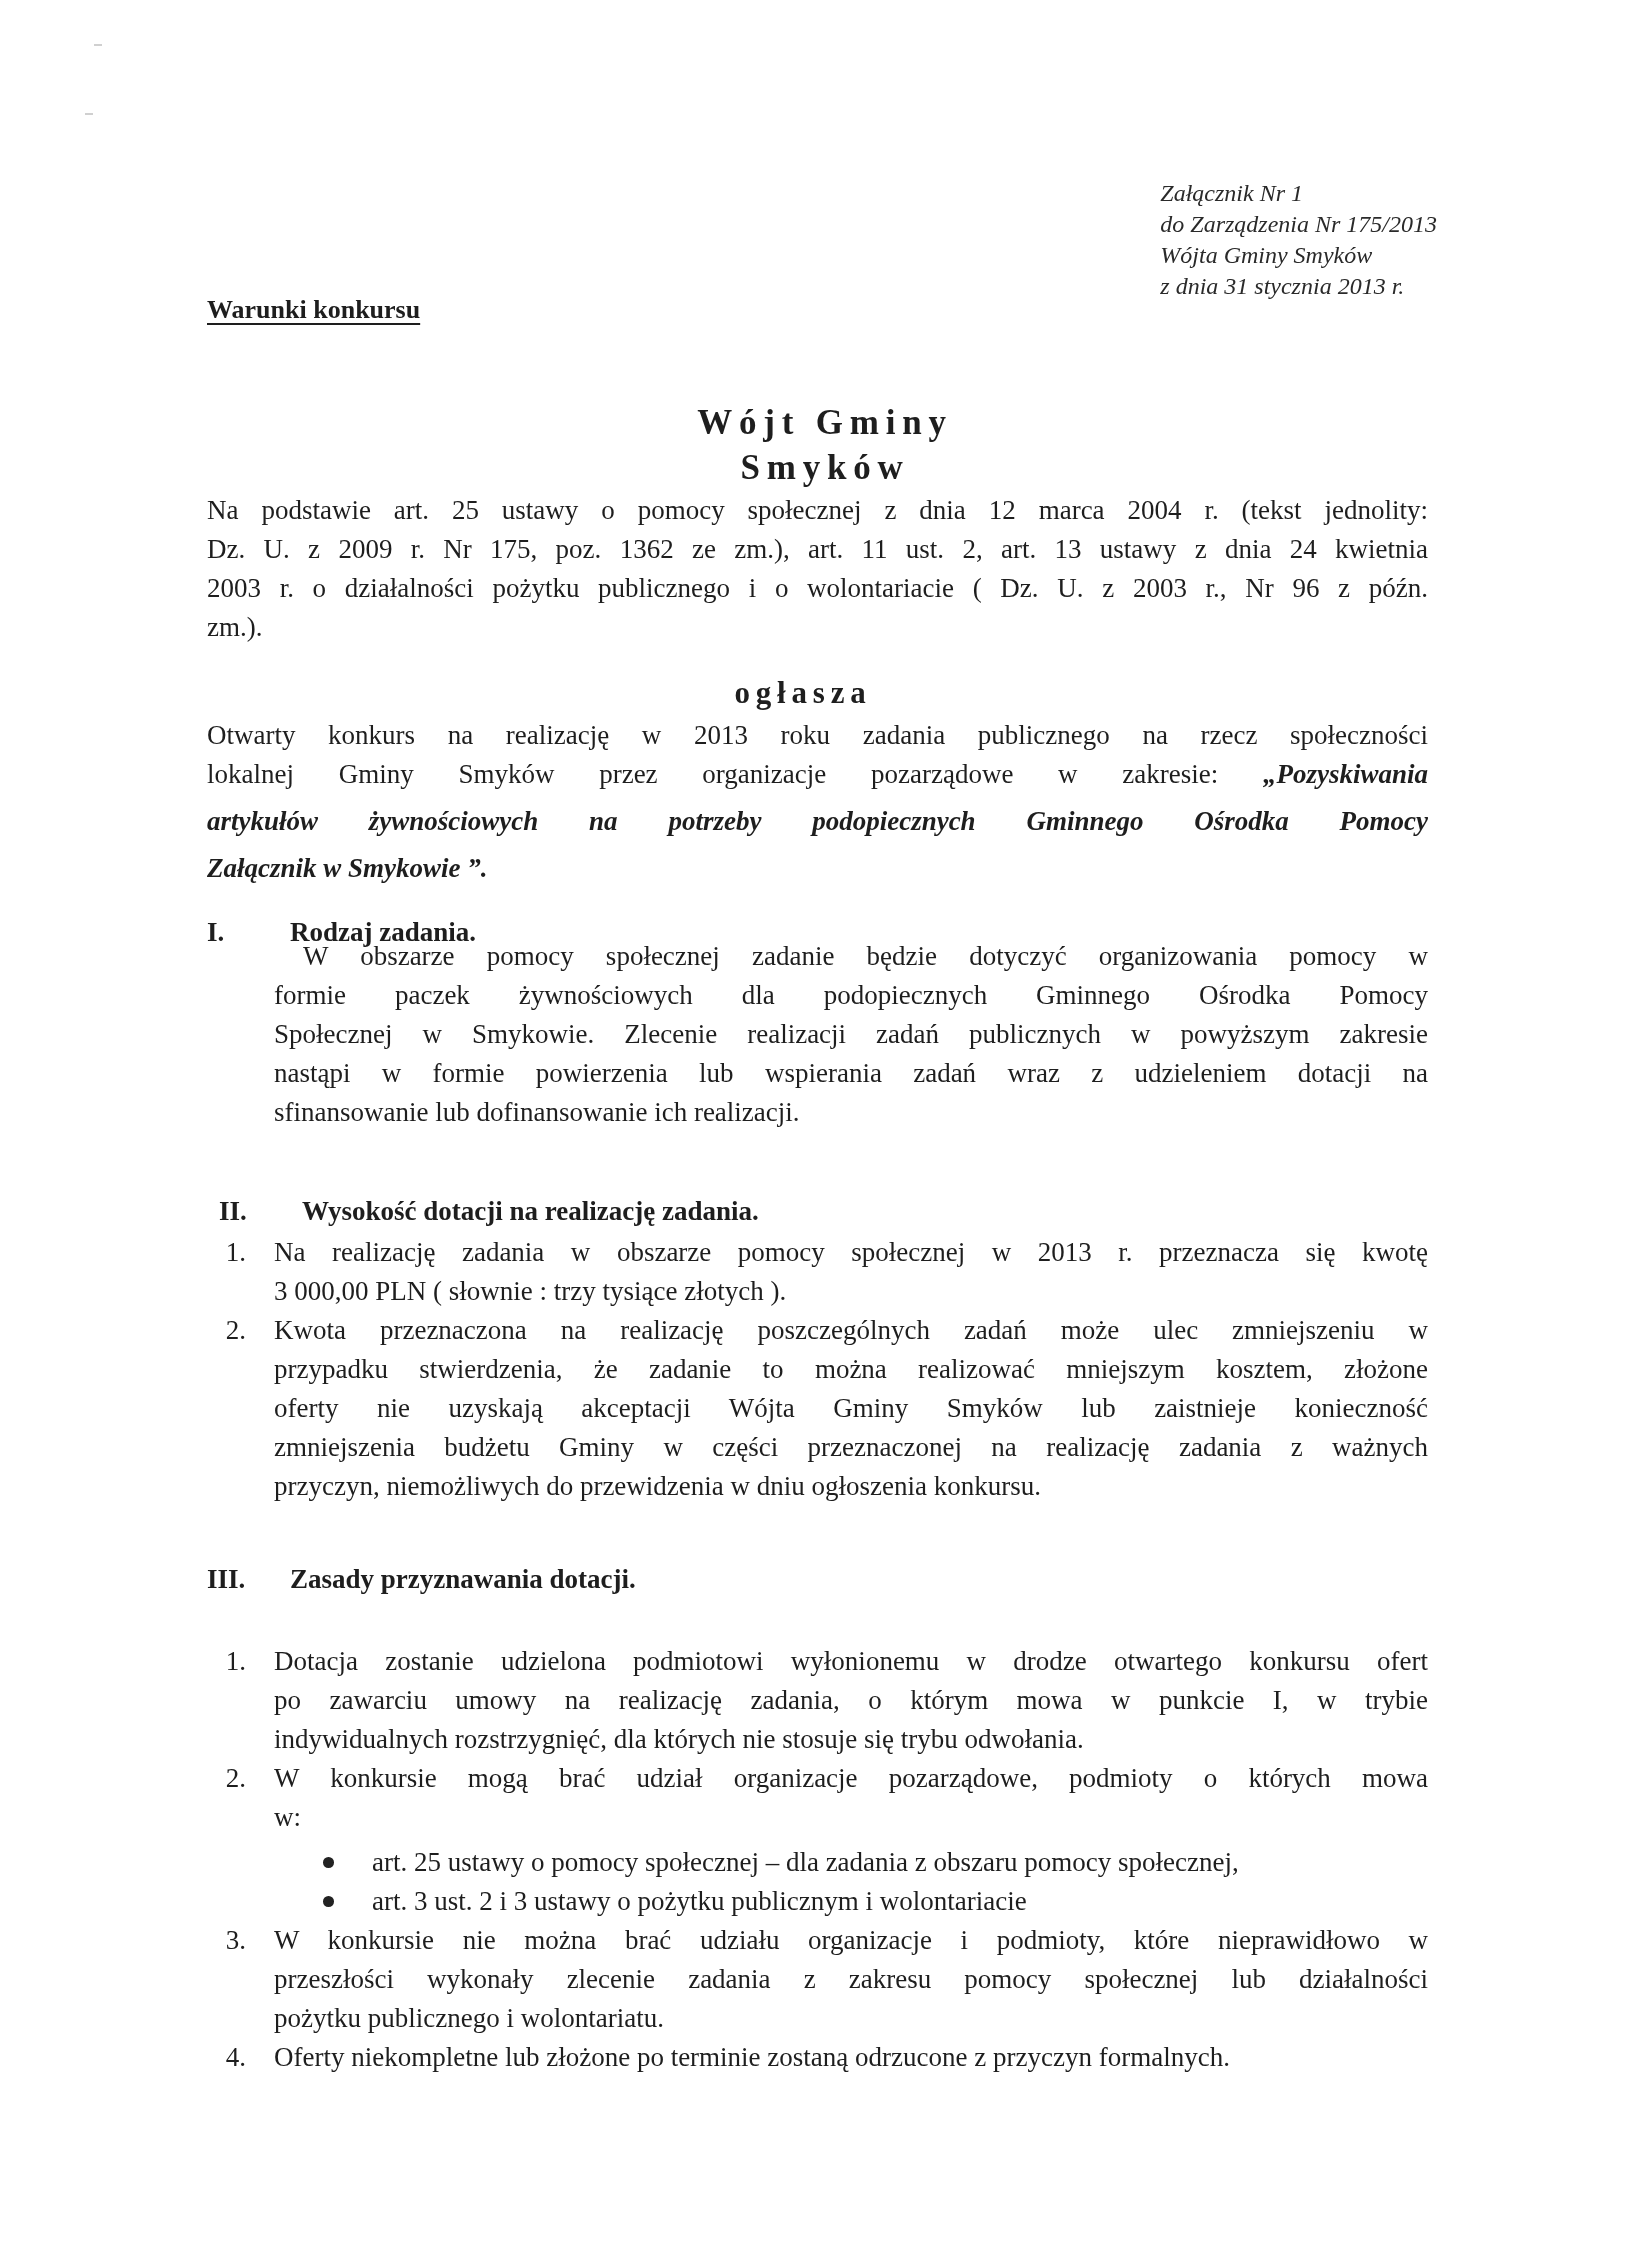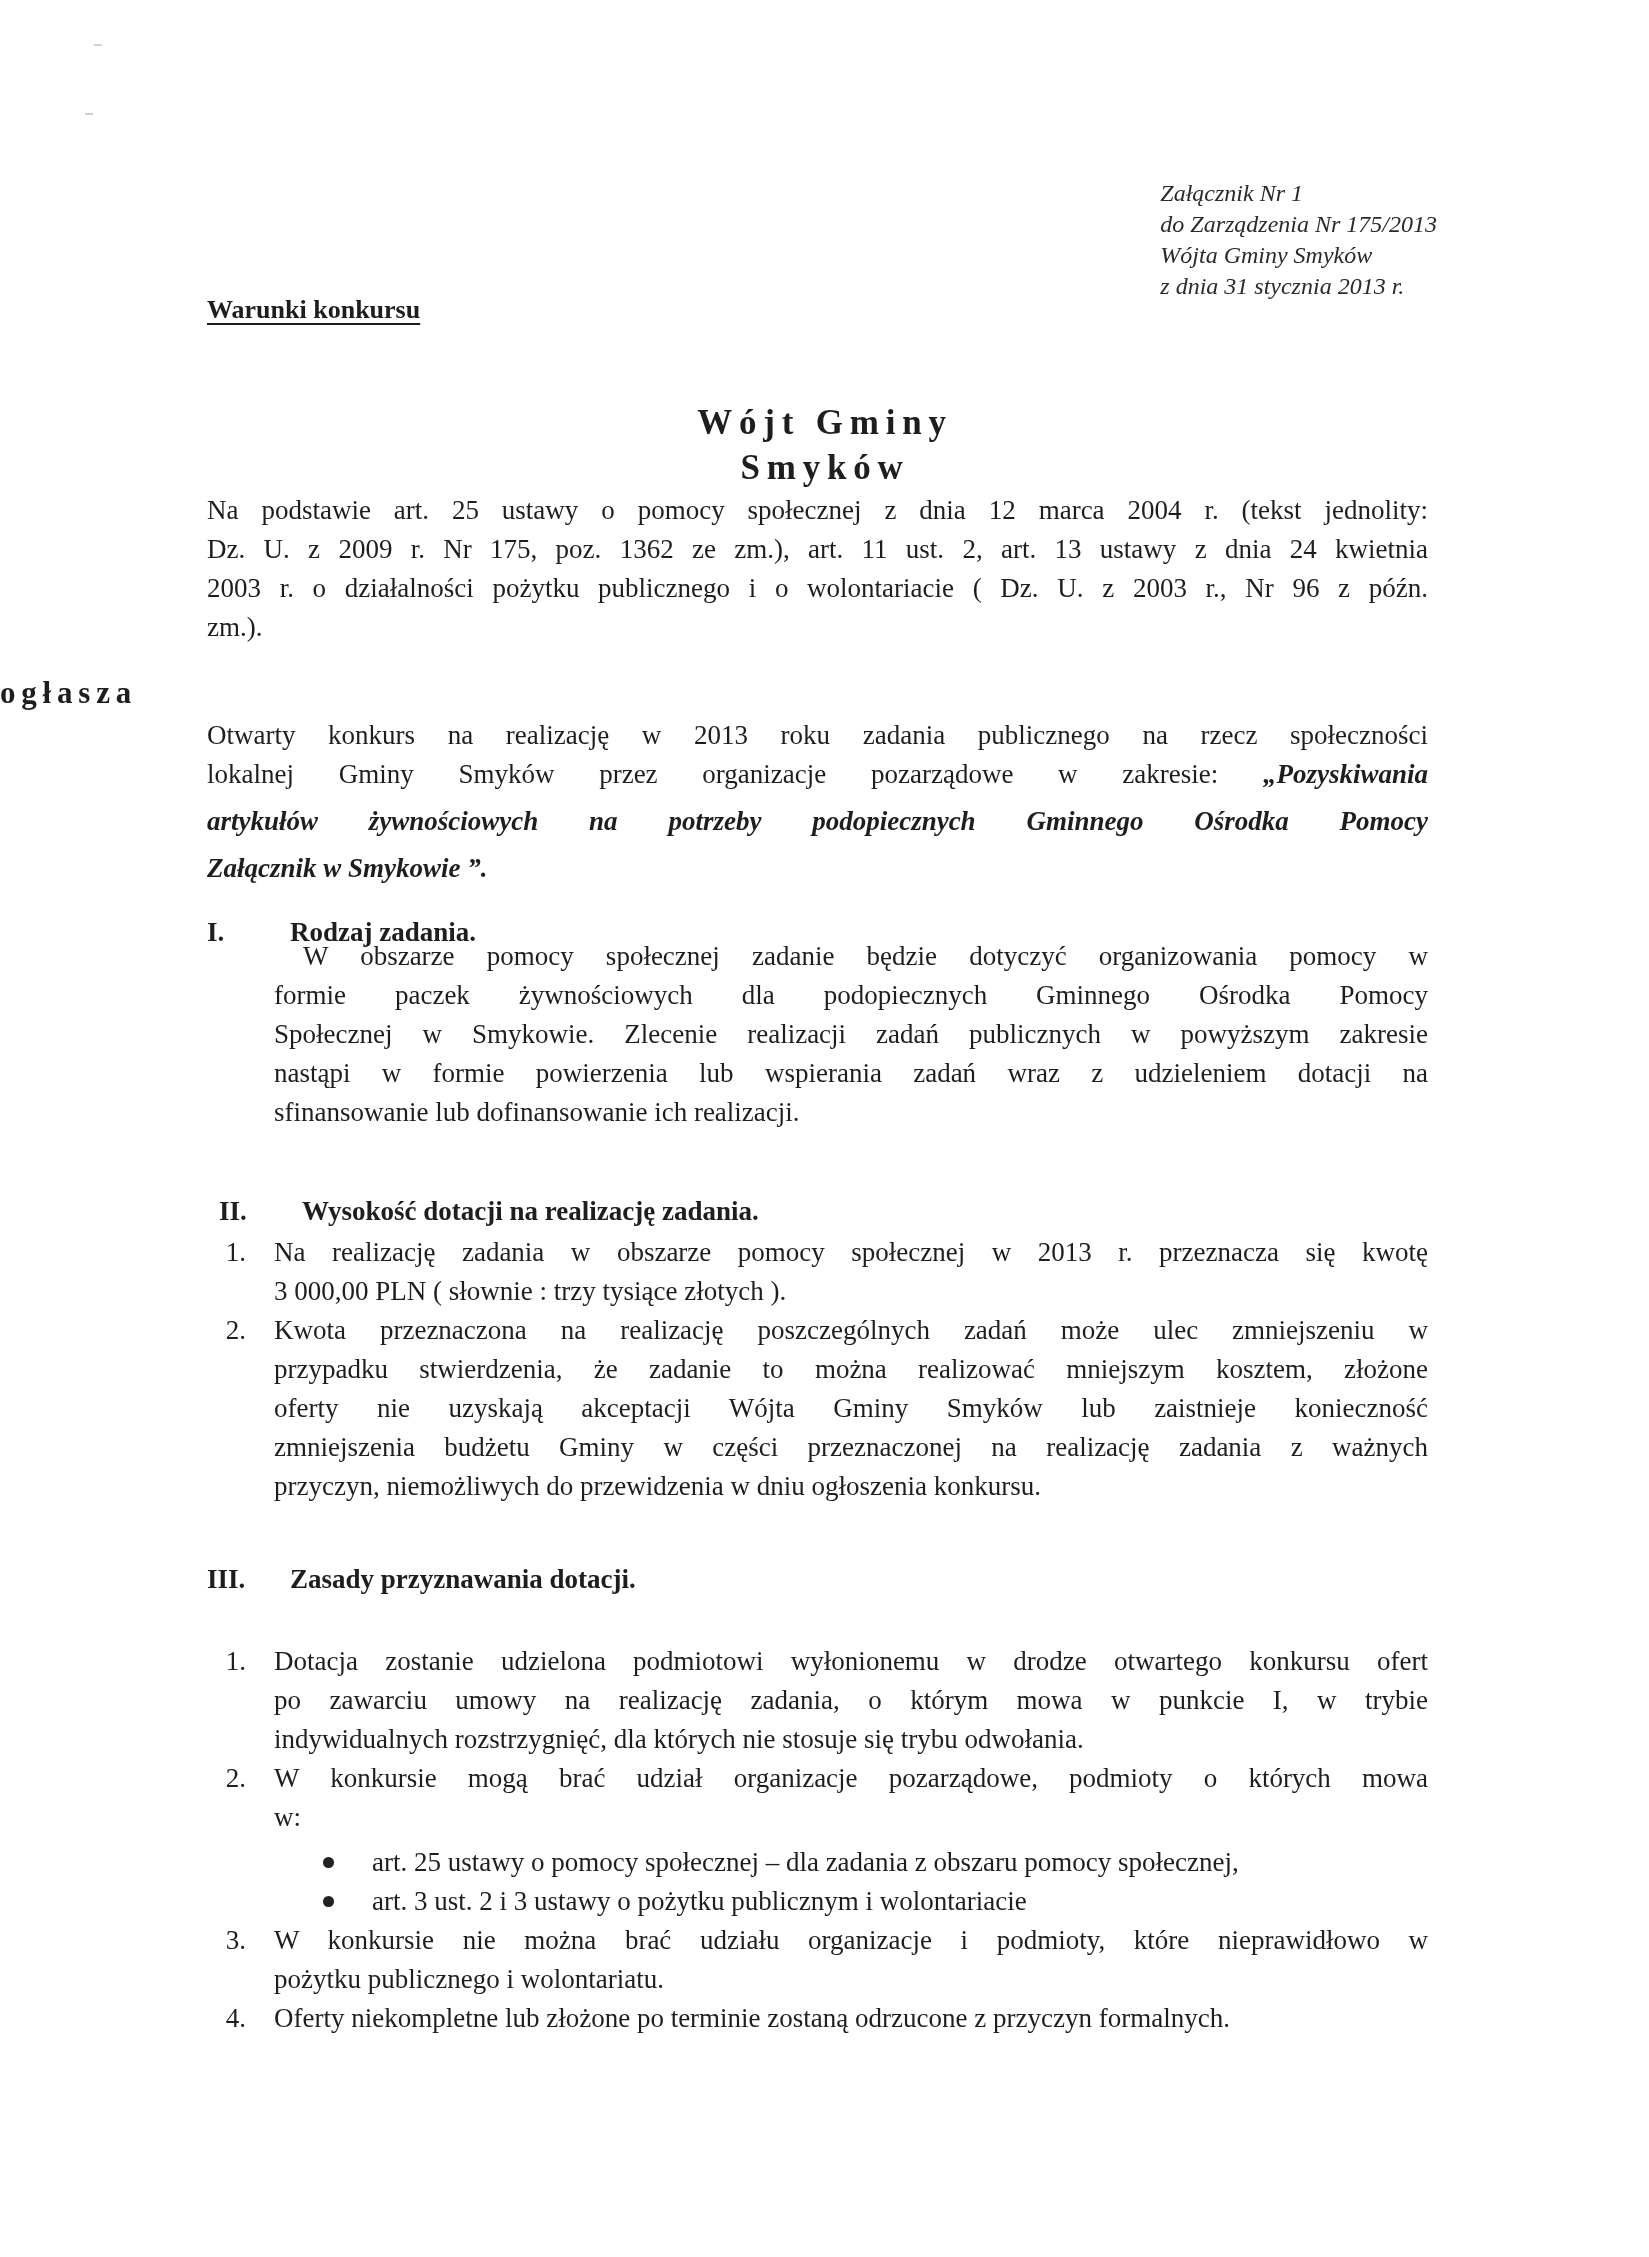--- a/index.html
+++ b/index.html
@@ -27,21 +27,21 @@
     .authority.l1 { top: 401px; }
     .authority.l2 { top: 446px; }
     .para {
       position: absolute; left: 207px; width: 1221px;
       font-size: 27px; line-height: 39px; text-align: justify;
     }
     .para .line { display: block; text-align: justify; text-align-last: justify; white-space: nowrap; }
     .para .line.last { text-align-last: left; }
     .legal { top: 491px; }
     .announces {
-      position: absolute; left: 0; width: 1606px; top: 675px; 
+      position: absolute; left: 0; width: 1606px; top: 675px; text-align: center;
       font-weight: bold; font-size: 31px; letter-spacing: 5.8px;
     }
     .contest { top: 716px; }
     .bi { font-weight: bold; font-style: italic; margin-top: 8px; }
     .section-head {
       position: absolute; left: 207px; font-weight: bold; font-size: 27px;
     }
     .section-head .num { display: inline-block; width: 83px; }
     .sec1 { top: 901px; margin-top: 16px; }
     .sec2 { top: 1196px; margin-left: 12px; }
@@ -150,20 +150,21 @@
         </div>
         <div class="b">
           <span class="dot"></span>
           <span>art. 3 ust. 2 i 3 ustawy o pożytku publicznym i wolontariacie</span>
         </div>
       </div>
     </div>
     <div class="item">
       <span class="n">3.</span>
       <span class="line">W konkursie nie można brać udziału organizacje i podmioty, które nieprawidłowo w</span>
+      <span class="line">przeszłości wykonały zlecenie zadania z zakresu pomocy społecznej lub działalności</span>
       <span class="line last">pożytku publicznego i wolontariatu.</span>
     </div>
     <div class="item">
       <span class="n">4.</span>
       <span class="line last">Oferty niekompletne lub złożone po terminie zostaną odrzucone z przyczyn formalnych.</span>
     </div>
   </div>
 
 </div>
 

